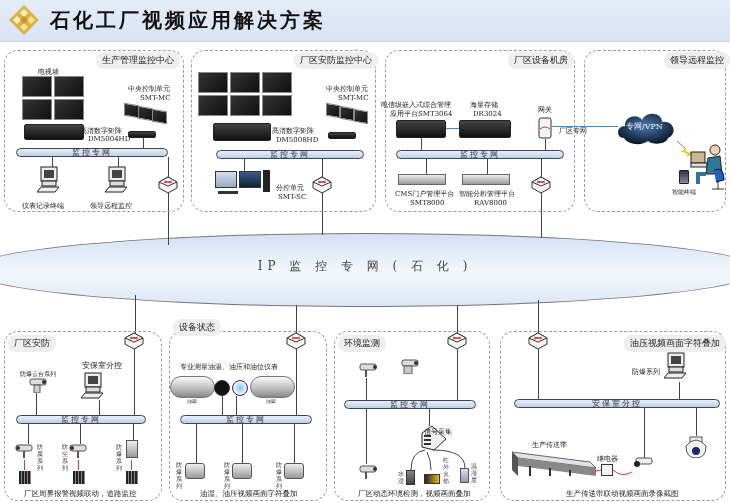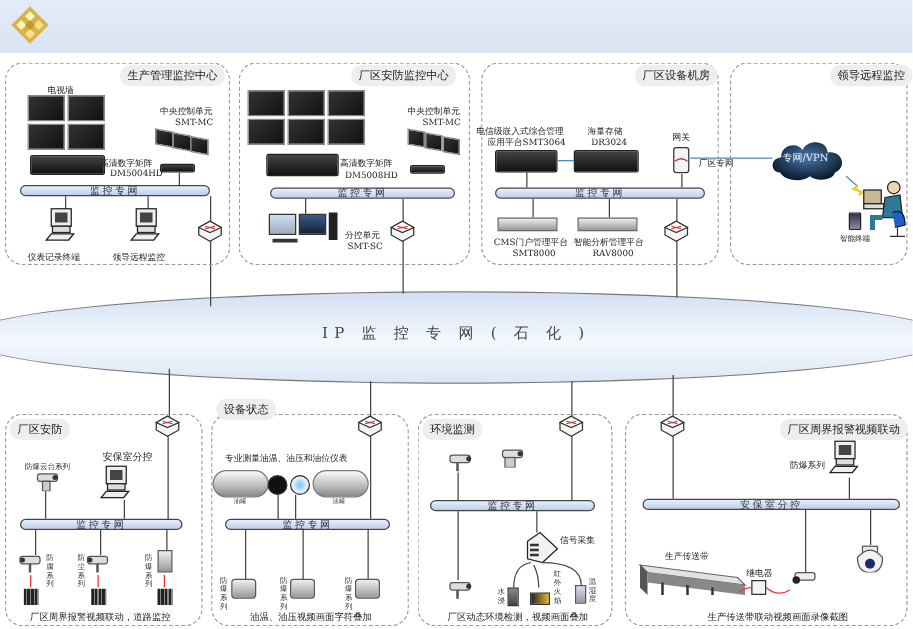--- a/index.html
+++ b/index.html
@@ -42,20 +42,21 @@
 
 <div class="hdr">
   <svg class="logo" viewBox="0 0 32 32">
     <polygon points="16,1 31,16 16,31 1,16" fill="#d9b24a"></polygon>
     <polygon points="16,5 20,9 16,13 12,9" fill="#fff3c0"></polygon>
     <polygon points="9,12 13,16 9,20 5,16" fill="#fff3c0"></polygon>
     <polygon points="23,12 27,16 23,20 19,16" fill="#f6e08a"></polygon>
     <polygon points="16,19 20,23 16,27 12,23" fill="#f6e08a"></polygon>
     <polygon points="16,12 20,16 16,20 12,16" fill="#c4962c"></polygon>
   </svg>
+  <div class="title">石化工厂视频应用解决方案</div>
 </div>
 
 <div class="ellipse"></div>
 <div class="elabel">IP 监 控 专 网 ( 石 化 )</div>
 
 <div class="vl" style="left:168px;top:190px;height:55px"></div>
 <div class="vl" style="left:322px;top:190px;height:45px"></div>
 <div class="vl" style="left:541px;top:190px;height:48px"></div>
 <div class="vl" style="left:135px;top:295px;height:40px"></div>
 <div class="vl" style="left:296px;top:305px;height:30px"></div>
@@ -101,21 +102,21 @@
 <div class="txt" style="left:22px;top:202px">仪表记录终端</div>
 <div class="txt" style="left:90px;top:202px">领导远程监控</div>
 <svg class="sw" style="left:158px;top:176px" viewBox="0 0 20 18">
   <polygon points="10,1 19,6 19,12 10,17 1,12 1,6" fill="#f4f4f4" stroke="#333"></polygon>
     <polygon points="10,1 19,6 10,10 1,6" fill="#fff" stroke="#333"></polygon>
   <path d="M6,5 L14,7 M14,5 L6,7" stroke="#c33" stroke-width="1"></path>
 </svg>
 <div class="vl" style="left:168px;top:157px;height:20px"></div>
 
 <div class="zone" style="left:191px;top:50px;width:185px;height:162px"></div>
-<div class="zlabel" style="left:281px;top:52px">厂区安防监控中心</div>
+<div class="zlabel" style="left:294px;top:52px">厂区安防监控中心</div>
 <div>
   <div class="monitor" style="left:198px;top:72px"></div>
   <div class="monitor" style="left:230px;top:72px"></div>
   <div class="monitor" style="left:262px;top:72px"></div>
   <div class="monitor" style="left:198px;top:95px"></div>
   <div class="monitor" style="left:230px;top:95px"></div>
   <div class="monitor" style="left:262px;top:95px"></div>
 </div>
 <div class="rack" style="left:213px;top:123px;width:58px;height:18px"></div>
 <div class="txt" style="left:272px;top:127px">高清数字矩阵</div>
@@ -306,41 +307,41 @@
 <div class="vl" style="left:366px;top:378px;height:22px"></div>
 <div class="bus" style="left:344px;top:400px;width:132px">监控专网</div>
 <div class="vl" style="left:366px;top:409px;height:55px"></div>
 <div class="vl" style="left:429px;top:409px;height:17px"></div>
 <svg style="position:absolute;left:420px;top:425px;width:28px;height:26px" viewBox="0 0 28 26">
   <polygon points="2,8 12,1 26,14 14,25 2,22" fill="#f2f2f2" stroke="#222"></polygon>
     <rect x="4" y="10" width="7" height="2" fill="#333"></rect>
     <rect x="4" y="14" width="7" height="2" fill="#333"></rect>
     <rect x="4" y="18" width="7" height="2" fill="#333"></rect>
 </svg>
-<div class="txt" style="left:448px;top:428px">信号采集</div>
+<div class="txt" style="left:424px;top:428px">信号采集</div>
 <svg style="position:absolute;left:405px;top:446px;width:68px;height:30px" viewBox="0 0 68 30">
   <path d="M20,4 Q6,6 6,24" stroke="#444" fill="none"></path>
     <path d="M22,6 Q26,14 26,24" stroke="#444" fill="none"></path>
     <path d="M28,4 Q60,4 60,22" stroke="#444" fill="none"></path>
 </svg>
 <svg class="cam" style="left:358px;top:464px" viewBox="0 0 22 16">
   <rect x="2" y="2" width="16" height="6" rx="2" fill="#ddd" stroke="#555"></rect>
     <circle cx="17" cy="5" r="2" fill="#333"></circle>
     <path d="M8,8 L8,15" stroke="#555" stroke-width="2"></path>
 </svg>
 <div style="position:absolute;left:406px;top:470px;width:9px;height:15px;background:linear-gradient(#888,#444);border:1px solid #333"></div>
 <div class="vtxt" style="left:398px;top:470px">水浸</div>
 <div style="position:absolute;left:424px;top:474px;width:16px;height:10px;background:linear-gradient(90deg,#223,#e8b820);border:1px solid #333"></div>
 <div class="vtxt" style="left:443px;top:456px">红外火焰</div>
 <div style="position:absolute;left:460px;top:468px;width:9px;height:15px;background:linear-gradient(#dde,#99a);border:1px solid #556"></div>
 <div class="vtxt" style="left:471px;top:462px">温湿度</div>
 <div class="txt" style="left:358px;top:489px;font-size:7.5px">厂区动态环境检测，视频画面叠加</div>
 
 <div class="zone" style="left:500px;top:331px;width:226px;height:170px"></div>
-<div class="zlabel" style="left:624px;top:335px">厂区周界报警视频联动</div>
+<div class="zlabel" style="left:624px;top:335px">油压视频画面字符叠加</div>
 <svg class="sw" style="left:528px;top:332px" viewBox="0 0 20 18">
   <polygon points="10,1 19,6 19,12 10,17 1,12 1,6" fill="#f4f4f4" stroke="#333"></polygon>
     <polygon points="10,1 19,6 10,10 1,6" fill="#fff" stroke="#333"></polygon>
   <path d="M6,5 L14,7 M14,5 L6,7" stroke="#c33" stroke-width="1"></path>
 </svg>
 <div class="vl" style="left:538px;top:349px;height:50px"></div>
 <div class="txt" style="left:632px;top:368px">防爆系列</div>
 <svg class="pc" style="left:663px;top:352px" viewBox="0 0 26 30">
   <rect x="5" y="1" width="16" height="14" fill="#eee" stroke="#222"></rect>
     <rect x="8" y="4" width="10" height="8" fill="#444"></rect>

